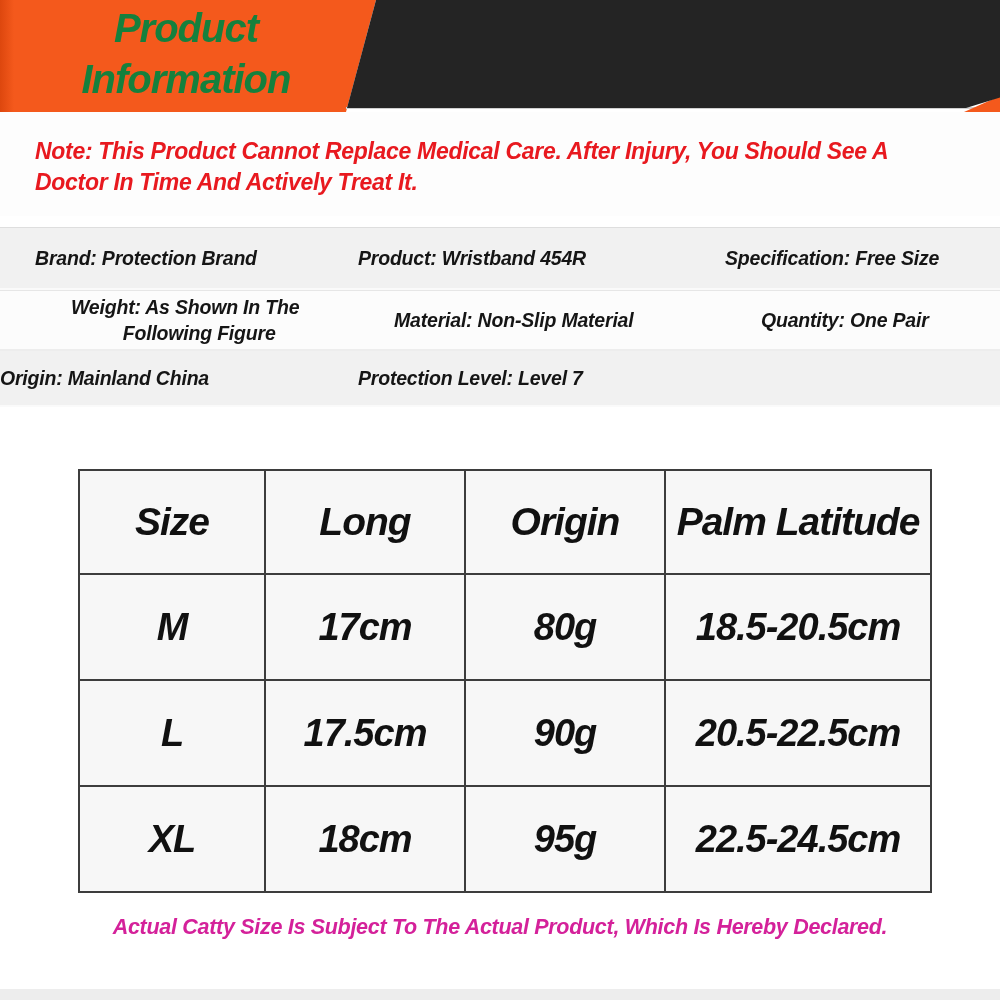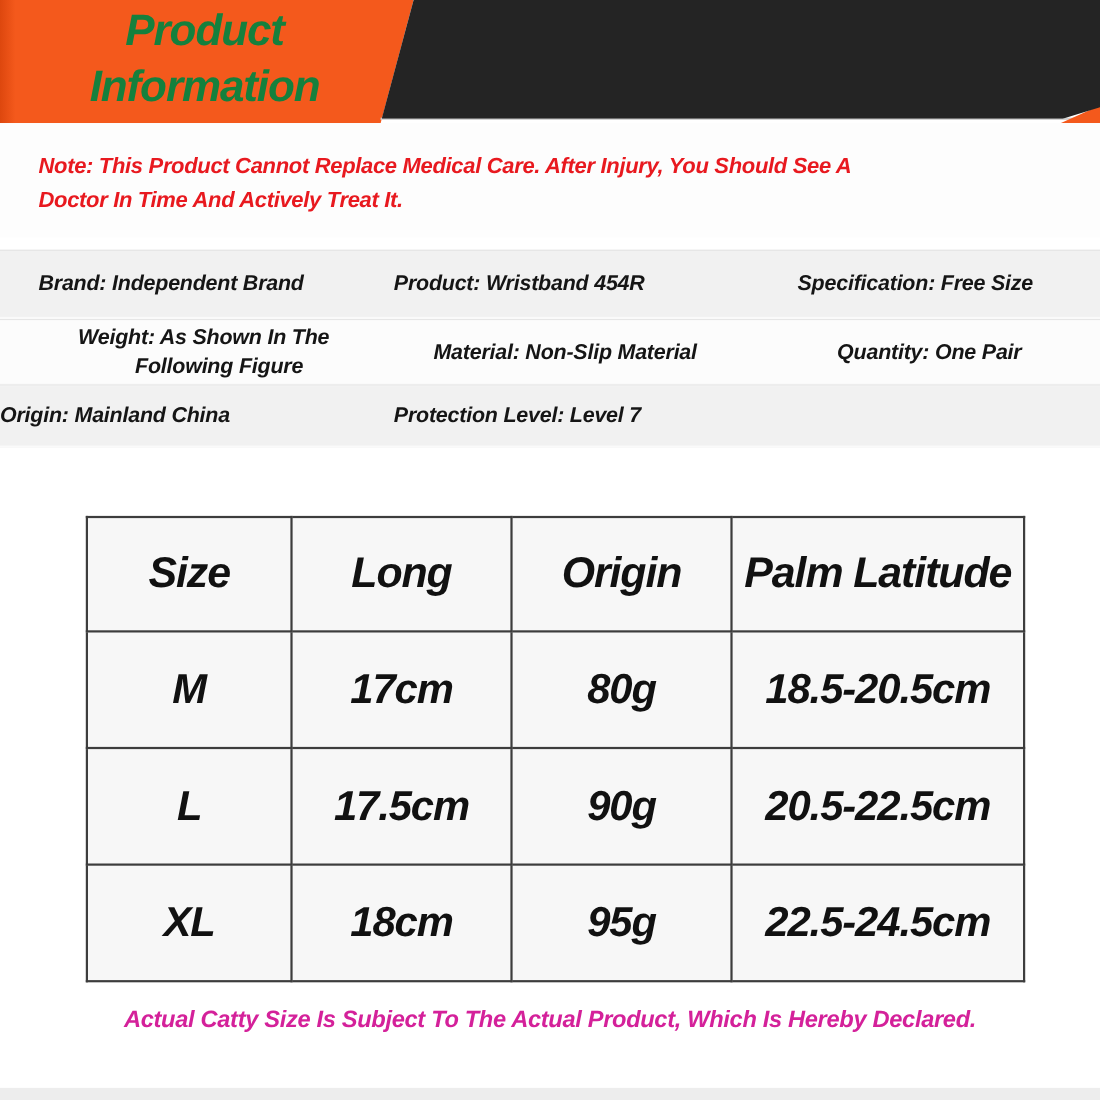--- a/index.html
+++ b/index.html
@@ -49,21 +49,21 @@
     z-index: 5;
   }
 
   
   .note {
     padding: 24px 35px 18px 35px;
     background: #fdfdfd;
   }
   .note-line {
     color: #e8191f;
-    font-size: 20px; font-weight: bold; font-style: italic;
+    font-size: 23px; font-weight: bold; font-style: italic;
     line-height: 31px; letter-spacing: -0.3px;
   }
 
   
   .attrs { margin-top: 11px; border-top: 1px solid #dedede; }
   .attr-row {
     display: grid;
     grid-template-columns: 358px 367px 1fr;
     align-items: center;
   }
@@ -127,21 +127,21 @@
   </div>
 </header>
 
 <section class="note">
   <div class="note-line">Note: This Product Cannot Replace Medical Care. After Injury, You Should See A</div>
   <div class="note-line">Doctor In Time And Actively Treat It.</div>
 </section>
 
 <section class="attrs">
   <div class="attr-row r1 shade">
-    <div class="attr-cell c1">Brand: Independent Brand</div>
+    <div class="attr-cell c1">Brand: Protection Brand</div>
     <div class="attr-cell">Product: Wristband 454R</div>
     <div class="attr-cell">Specification: Free Size</div>
   </div>
   <div class="attr-row r2 light">
     <div class="attr-cell c1">
       <span class="twoline">
         <span>Weight: As Shown In The</span>
         <span class="l2">Following Figure</span>
       </span>
     </div>

